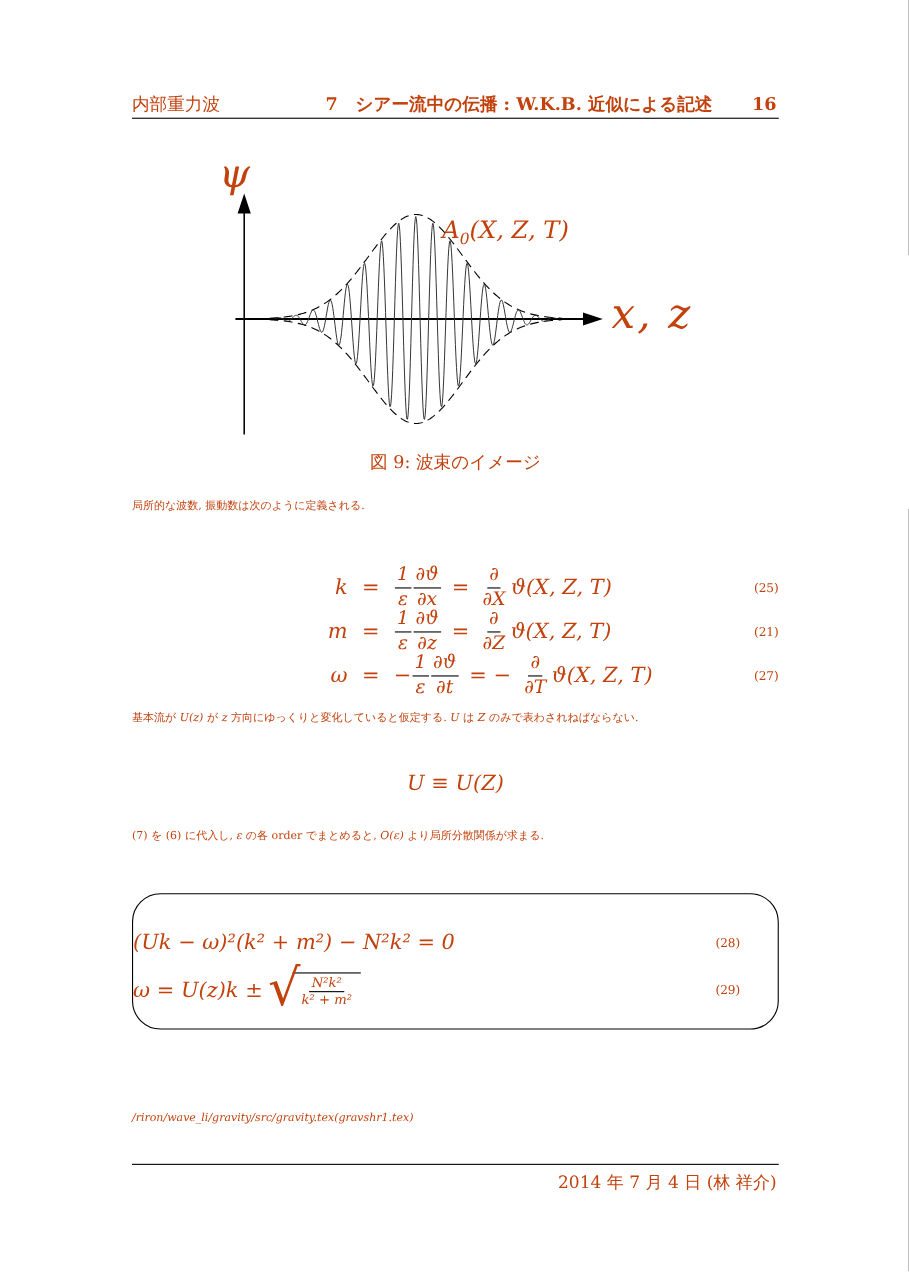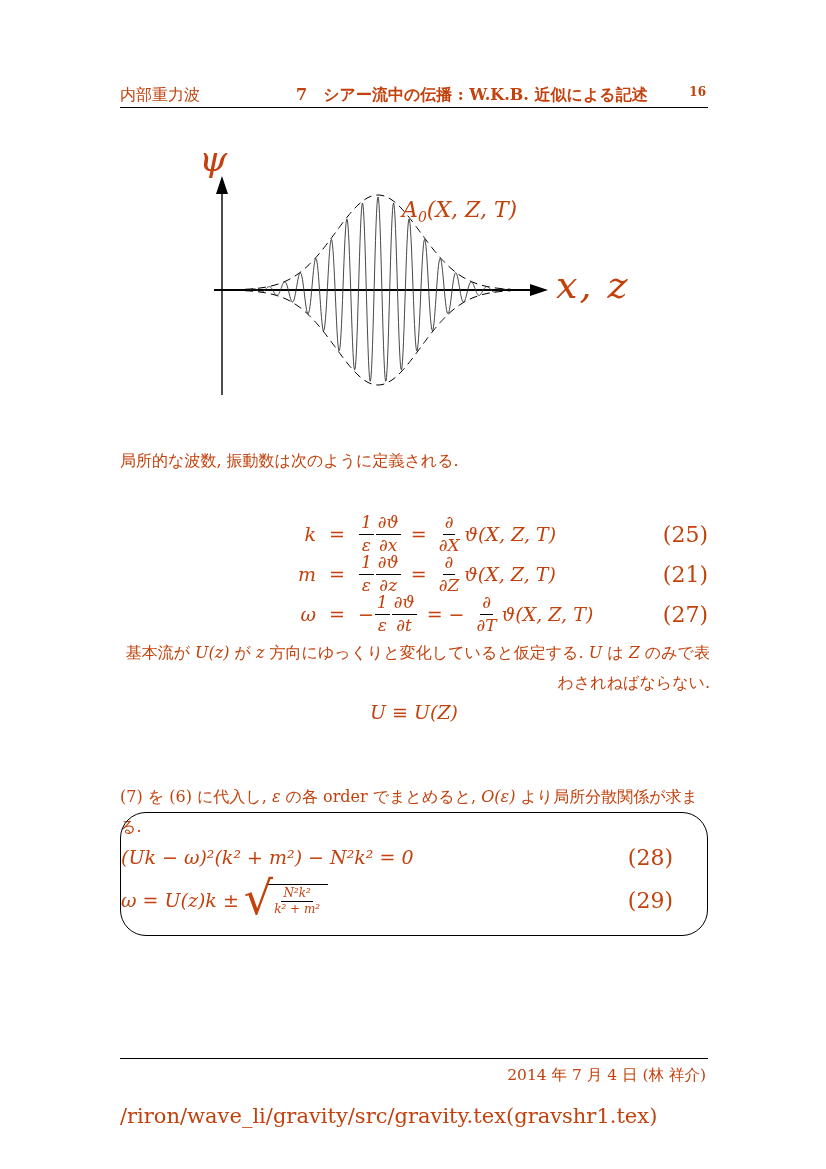--- a/index.html
+++ b/index.html
@@ -9,67 +9,67 @@
     margin:0 auto;
     background:#ffffff;
     color:#c2410c;
     font-family:"DejaVu Serif","Liberation Serif",serif;
     overflow:hidden;
   }
   
   .header-left{position:absolute;left:120px;top:85px;font-size:16px;}
   .header-sec{position:absolute;left:296px;top:85px;font-size:16px;font-weight:bold;}
   .header-sec .secnum{margin-right:16px;}
-  .header-page{position:absolute;right:120px;top:85px;font-size:12px;font-weight:bold;}
+  .header-page{position:absolute;right:120px;top:85px;font-size:16px;font-weight:bold;}
   .header-rule{position:absolute;left:120px;top:107px;width:588px;border-top:1px solid #000;height:0;}
   
   .fig-svg{position:absolute;left:150px;top:135px;}
   .psi-label{position:absolute;left:199px;top:138px;font-size:36px;font-style:italic;}
   .xz-label{position:absolute;left:556px;top:263px;font-size:38px;font-style:italic;letter-spacing:2px;}
   .a0-label{position:absolute;left:402px;top:197px;font-size:22px;font-style:italic;}
   .a0-label sub{font-size:14px;}
   .fig-caption{position:absolute;left:120px;top:410px;width:588px;text-align:center;font-size:16px;}
   
-  .para{position:absolute;left:120px;width:590px;font-size:16px;line-height:30px;margin:0;}
+  .para{position:absolute;left:120px;width:590px;font-size:10px;line-height:30px;margin:0;}
   .para i{font-style:italic;}
   #para1{top:446px;}
-  #para2{top:638px;text-align:right;}
-  #para3{top:746px;margin-top:36px;}
+  #para2{top:638px;}
+  #para3{top:746px;}
   #para4{top:972px;}
   
   .eqrow{position:absolute;left:120px;width:588px;height:44px;display:flex;align-items:center;
          font-size:19px;font-style:italic;}
   .eqrow .lhs{width:196px;text-align:right;}
   .eqrow .rel{margin:0 13px;font-style:normal;}
   .eqrow .pre{font-style:normal;}
   .eqrow .rel2{margin:0 9px;font-style:normal;}
   .frac{display:inline-flex;flex-direction:column;align-items:center;
         font-size:17px;line-height:1.12;margin:0 1px;vertical-align:middle;}
   .frac .num{padding:0 2px 1px;border-bottom:1px solid #000;}
   .frac .den{padding:1px 2px 0;}
   .tail{margin-left:2px;}
-  .tag{position:absolute;right:0;font-style:normal;font-size:22px;}
+  .tag{position:absolute;right:0;font-style:normal;font-size:11px;}
   
   .displayeq{position:absolute;left:120px;top:701px;width:588px;text-align:center;
              font-size:19px;font-style:italic;}
   
   .eqbox{position:absolute;left:120px;top:812px;width:586px;height:122px;
          border:1px solid #000;border-radius:26px;}
   .boxrow{position:absolute;left:0;width:100%;display:flex;justify-content:flex-start;
           align-items:center;font-size:19px;font-style:italic;}
   #boxrow28{top:28px;height:32px;}
   #boxrow29{top:60px;height:54px;}
   .boxrow .tag{right:34px;margin-left:47px;}
   .sqrt{display:inline-flex;align-items:center;margin-left:5px;}
   .rad{font-style:normal;font-size:46px;line-height:1;transform:translateY(-2px);}
   .radicand{border-top:1.5px solid #000;margin-left:-7px;padding:2px 5px 0;}
   .radicand .frac{font-size:12px;}
   
   .footer-rule{position:absolute;left:120px;top:1058px;width:588px;border-top:1px solid #000;height:0;}
-  .footer-left{position:absolute;left:120px;top:1104px;font-size:21px;}
+  .footer-left{position:absolute;left:120px;top:1011px;font-size:10px;font-style:italic;}
   .footer-right{position:absolute;right:120px;top:1065px;font-size:15.5px;}
 </style>
 </head>
 <body>
 
 <div class="page">
 
   <span class="header-left">内部重力波</span>
   <span class="header-sec">
     <span class="secnum">7</span><span>シアー流中の伝播 : W.K.B. 近似による記述</span>
@@ -82,20 +82,21 @@
     <polygon points="72,41 66,59 78,59" fill="#000"></polygon>
     <line x1="64" y1="155" x2="383" y2="155" stroke="#000" stroke-width="1.9"></line>
     <polygon points="398,155 380,149 380,161" fill="#000"></polygon>
     <path id="env-top" fill="none" stroke="#000" stroke-width="1" stroke-dasharray="8 5" d="M95 154.30 L96 154.25 L97 154.19 L98 154.13 L99 154.07 L100 154.00 L101 153.92 L102 153.85 L103 153.76 L104 153.67 L105 153.58 L106 153.48 L107 153.37 L108 153.26 L109 153.14 L110 153.01 L111 152.88 L112 152.74 L113 152.59 L114 152.43 L115 152.26 L116 152.09 L117 151.90 L118 151.70 L119 151.50 L120 151.28 L121 151.05 L122 150.81 L123 150.56 L124 150.29 L125 150.01 L126 149.72 L127 149.41 L128 149.09 L129 148.76 L130 148.41 L131 148.04 L132 147.66 L133 147.26 L134 146.84 L135 146.40 L136 145.95 L137 145.48 L138 144.99 L139 144.48 L140 143.95 L141 143.40 L142 142.82 L143 142.23 L144 141.62 L145 140.98 L146 140.33 L147 139.65 L148 138.94 L149 138.22 L150 137.47 L151 136.70 L152 135.90 L153 135.09 L154 134.25 L155 133.38 L156 132.49 L157 131.58 L158 130.64 L159 129.69 L160 128.70 L161 127.70 L162 126.67 L163 125.62 L164 124.55 L165 123.46 L166 122.34 L167 121.21 L168 120.05 L169 118.88 L170 117.68 L171 116.47 L172 115.24 L173 114.00 L174 112.74 L175 111.46 L176 110.18 L177 108.87 L178 107.56 L179 106.24 L180 104.91 L181 103.57 L182 102.22 L183 100.87 L184 99.52 L185 98.16 L186 96.80 L187 95.44 L188 94.09 L189 92.74 L190 91.39 L191 90.05 L192 88.72 L193 87.40 L194 86.09 L195 84.80 L196 83.52 L197 82.26 L198 81.01 L199 79.79 L200 78.59 L201 77.41 L202 76.26 L203 75.14 L204 74.05 L205 72.98 L206 71.95 L207 70.95 L208 69.99 L209 69.06 L210 68.18 L211 67.33 L212 66.52 L213 65.76 L214 65.03 L215 64.36 L216 63.73 L217 63.14 L218 62.60 L219 62.11 L220 61.67 L221 61.28 L222 60.95 L223 60.66 L224 60.42 L225 60.24 L226 60.11 L227 60.03 L228 60.00 L229 60.03 L230 60.11 L231 60.24 L232 60.42 L233 60.66 L234 60.95 L235 61.28 L236 61.67 L237 62.11 L238 62.60 L239 63.14 L240 63.73 L241 64.36 L242 65.03 L243 65.76 L244 66.52 L245 67.33 L246 68.18 L247 69.06 L248 69.99 L249 70.95 L250 71.95 L251 72.98 L252 74.05 L253 75.14 L254 76.26 L255 77.41 L256 78.59 L257 79.79 L258 81.01 L259 82.26 L260 83.52 L261 84.80 L262 86.09 L263 87.40 L264 88.72 L265 90.05 L266 91.39 L267 92.74 L268 94.09 L269 95.44 L270 96.80 L271 98.16 L272 99.52 L273 100.87 L274 102.22 L275 103.57 L276 104.91 L277 106.24 L278 107.56 L279 108.87 L280 110.18 L281 111.46 L282 112.74 L283 114.00 L284 115.24 L285 116.47 L286 117.68 L287 118.88 L288 120.05 L289 121.21 L290 122.34 L291 123.46 L292 124.55 L293 125.62 L294 126.67 L295 127.70 L296 128.70 L297 129.69 L298 130.64 L299 131.58 L300 132.49 L301 133.38 L302 134.25 L303 135.09 L304 135.90 L305 136.70 L306 137.47 L307 138.22 L308 138.94 L309 139.65 L310 140.33 L311 140.98 L312 141.62 L313 142.23 L314 142.82 L315 143.40 L316 143.95 L317 144.48 L318 144.99 L319 145.48 L320 145.95 L321 146.40 L322 146.84 L323 147.26 L324 147.66 L325 148.04 L326 148.41 L327 148.76 L328 149.09 L329 149.41 L330 149.72 L331 150.01 L332 150.29 L333 150.56 L334 150.81 L335 151.05 L336 151.28 L337 151.50 L338 151.70 L339 151.90 L340 152.09 L341 152.26 L342 152.43 L343 152.59 L344 152.74 L345 152.88 L346 153.01 L347 153.14 L348 153.26 L349 153.37 L350 153.48 L351 153.58 L352 153.67 L353 153.76 L354 153.85 L355 153.92 L356 154.00 L357 154.07 L358 154.13 L359 154.19 L360 154.25 L361 154.30 "></path>
     <path id="env-bot" fill="none" stroke="#000" stroke-width="1" stroke-dasharray="8 5" d="M95 155.70 L96 155.75 L97 155.81 L98 155.87 L99 155.93 L100 156.00 L101 156.08 L102 156.15 L103 156.24 L104 156.33 L105 156.42 L106 156.52 L107 156.63 L108 156.74 L109 156.86 L110 156.99 L111 157.12 L112 157.26 L113 157.41 L114 157.57 L115 157.74 L116 157.91 L117 158.10 L118 158.30 L119 158.50 L120 158.72 L121 158.95 L122 159.19 L123 159.44 L124 159.71 L125 159.99 L126 160.28 L127 160.59 L128 160.91 L129 161.24 L130 161.59 L131 161.96 L132 162.34 L133 162.74 L134 163.16 L135 163.60 L136 164.05 L137 164.52 L138 165.01 L139 165.52 L140 166.05 L141 166.60 L142 167.18 L143 167.77 L144 168.38 L145 169.02 L146 169.67 L147 170.35 L148 171.06 L149 171.78 L150 172.53 L151 173.30 L152 174.10 L153 174.91 L154 175.75 L155 176.62 L156 177.51 L157 178.42 L158 179.36 L159 180.31 L160 181.30 L161 182.30 L162 183.33 L163 184.38 L164 185.45 L165 186.54 L166 187.66 L167 188.79 L168 189.95 L169 191.12 L170 192.32 L171 193.53 L172 194.76 L173 196.00 L174 197.26 L175 198.54 L176 199.82 L177 201.13 L178 202.44 L179 203.76 L180 205.09 L181 206.43 L182 207.78 L183 209.13 L184 210.48 L185 211.84 L186 213.20 L187 214.56 L188 215.91 L189 217.26 L190 218.61 L191 219.95 L192 221.28 L193 222.60 L194 223.91 L195 225.20 L196 226.48 L197 227.74 L198 228.99 L199 230.21 L200 231.41 L201 232.59 L202 233.74 L203 234.86 L204 235.95 L205 237.02 L206 238.05 L207 239.05 L208 240.01 L209 240.94 L210 241.82 L211 242.67 L212 243.48 L213 244.24 L214 244.97 L215 245.64 L216 246.27 L217 246.86 L218 247.40 L219 247.89 L220 248.33 L221 248.72 L222 249.05 L223 249.34 L224 249.58 L225 249.76 L226 249.89 L227 249.97 L228 250.00 L229 249.97 L230 249.89 L231 249.76 L232 249.58 L233 249.34 L234 249.05 L235 248.72 L236 248.33 L237 247.89 L238 247.40 L239 246.86 L240 246.27 L241 245.64 L242 244.97 L243 244.24 L244 243.48 L245 242.67 L246 241.82 L247 240.94 L248 240.01 L249 239.05 L250 238.05 L251 237.02 L252 235.95 L253 234.86 L254 233.74 L255 232.59 L256 231.41 L257 230.21 L258 228.99 L259 227.74 L260 226.48 L261 225.20 L262 223.91 L263 222.60 L264 221.28 L265 219.95 L266 218.61 L267 217.26 L268 215.91 L269 214.56 L270 213.20 L271 211.84 L272 210.48 L273 209.13 L274 207.78 L275 206.43 L276 205.09 L277 203.76 L278 202.44 L279 201.13 L280 199.82 L281 198.54 L282 197.26 L283 196.00 L284 194.76 L285 193.53 L286 192.32 L287 191.12 L288 189.95 L289 188.79 L290 187.66 L291 186.54 L292 185.45 L293 184.38 L294 183.33 L295 182.30 L296 181.30 L297 180.31 L298 179.36 L299 178.42 L300 177.51 L301 176.62 L302 175.75 L303 174.91 L304 174.10 L305 173.30 L306 172.53 L307 171.78 L308 171.06 L309 170.35 L310 169.67 L311 169.02 L312 168.38 L313 167.77 L314 167.18 L315 166.60 L316 166.05 L317 165.52 L318 165.01 L319 164.52 L320 164.05 L321 163.60 L322 163.16 L323 162.74 L324 162.34 L325 161.96 L326 161.59 L327 161.24 L328 160.91 L329 160.59 L330 160.28 L331 159.99 L332 159.71 L333 159.44 L334 159.19 L335 158.95 L336 158.72 L337 158.50 L338 158.30 L339 158.10 L340 157.91 L341 157.74 L342 157.57 L343 157.41 L344 157.26 L345 157.12 L346 156.99 L347 156.86 L348 156.74 L349 156.63 L350 156.52 L351 156.42 L352 156.33 L353 156.24 L354 156.15 L355 156.08 L356 156.00 L357 155.93 L358 155.87 L359 155.81 L360 155.75 L361 155.70 "></path>
     <path id="carrier" fill="none" stroke="#333" stroke-width="0.9" d="M100.0 154.73 L100.5 154.53 L101.0 154.33 L101.5 154.15 L102.0 154.00 L102.5 153.87 L103.0 153.79 L103.5 153.75 L104.0 153.77 L104.5 153.83 L105.0 153.96 L105.5 154.13 L106.0 154.36 L106.5 154.63 L107.0 154.94 L107.5 155.26 L108.0 155.60 L108.5 155.94 L109.0 156.26 L109.5 156.55 L110.0 156.79 L110.5 156.97 L111.0 157.08 L111.5 157.10 L112.0 157.04 L112.5 156.88 L113.0 156.64 L113.5 156.30 L114.0 155.89 L114.5 155.42 L115.0 154.89 L115.5 154.34 L116.0 153.78 L116.5 153.23 L117.0 152.73 L117.5 152.29 L118.0 151.94 L118.5 151.69 L119.0 151.58 L119.5 151.60 L120.0 151.77 L120.5 152.09 L121.0 152.55 L121.5 153.15 L122.0 153.86 L122.5 154.66 L123.0 155.52 L123.5 156.42 L124.0 157.31 L124.5 158.15 L125.0 158.91 L125.5 159.54 L126.0 160.02 L126.5 160.32 L127.0 160.40 L127.5 160.26 L128.0 159.89 L128.5 159.29 L129.0 158.48 L129.5 157.46 L130.0 156.29 L130.5 155.00 L131.0 153.64 L131.5 152.25 L132.0 150.91 L132.5 149.67 L133.0 148.59 L133.5 147.71 L134.0 147.11 L134.5 146.80 L135.0 146.82 L135.5 147.19 L136.0 147.91 L136.5 148.97 L137.0 150.33 L137.5 151.97 L138.0 153.82 L138.5 155.81 L139.0 157.87 L139.5 159.91 L140.0 161.85 L140.5 163.60 L141.0 165.07 L141.5 166.19 L142.0 166.89 L142.5 167.13 L143.0 166.87 L143.5 166.09 L144.0 164.82 L144.5 163.06 L145.0 160.89 L145.5 158.36 L146.0 155.58 L146.5 152.64 L147.0 149.66 L147.5 146.78 L148.0 144.10 L148.5 141.76 L149.0 139.87 L149.5 138.53 L150.0 137.82 L150.5 137.80 L151.0 138.50 L151.5 139.92 L152.0 142.04 L152.5 144.79 L153.0 148.08 L153.5 151.80 L154.0 155.82 L154.5 159.97 L155.0 164.08 L155.5 167.99 L156.0 171.51 L156.5 174.49 L157.0 176.77 L157.5 178.24 L158.0 178.79 L158.5 178.37 L159.0 176.97 L159.5 174.59 L160.0 171.30 L160.5 167.20 L161.0 162.44 L161.5 157.19 L162.0 151.65 L162.5 146.05 L163.0 140.60 L163.5 135.56 L164.0 131.14 L164.5 127.56 L165.0 124.99 L165.5 123.57 L166.0 123.41 L166.5 124.56 L167.0 127.01 L167.5 130.71 L168.0 135.54 L168.5 141.35 L169.0 147.92 L169.5 155.00 L170.0 162.31 L170.5 169.57 L171.0 176.45 L171.5 182.66 L172.0 187.93 L172.5 192.00 L173.0 194.66 L173.5 195.76 L174.0 195.21 L174.5 192.98 L175.0 189.11 L175.5 183.71 L176.0 176.96 L176.5 169.11 L177.0 160.45 L177.5 151.31 L178.0 142.07 L178.5 133.09 L179.0 124.78 L179.5 117.48 L180.0 111.53 L180.5 107.22 L181.0 104.76 L181.5 104.31 L182.0 105.94 L182.5 109.63 L183.0 115.29 L183.5 122.73 L184.0 131.69 L184.5 141.83 L185.0 152.76 L185.5 164.04 L186.0 175.23 L186.5 185.84 L187.0 195.43 L187.5 203.58 L188.0 209.92 L188.5 214.14 L189.0 216.02 L189.5 215.43 L190.0 212.35 L190.5 206.84 L191.0 199.09 L191.5 189.37 L192.0 178.03 L192.5 165.52 L193.0 152.33 L193.5 138.99 L194.0 126.05 L194.5 114.05 L195.0 103.50 L195.5 94.87 L196.0 88.55 L196.5 84.84 L197.0 83.94 L197.5 85.94 L198.0 90.80 L198.5 98.37 L199.0 108.39 L199.5 120.47 L200.0 134.17 L200.5 148.93 L201.0 164.16 L201.5 179.26 L202.0 193.58 L202.5 206.53 L203.0 217.57 L203.5 226.19 L204.0 232.03 L204.5 234.79 L205.0 234.34 L205.5 230.63 L206.0 223.79 L206.5 214.05 L207.0 201.79 L207.5 187.47 L208.0 171.66 L208.5 155.00 L209.0 138.15 L209.5 121.82 L210.0 106.67 L210.5 93.33 L211.0 82.38 L211.5 74.29 L212.0 69.41 L212.5 67.98 L213.0 70.08 L213.5 75.66 L214.0 84.52 L214.5 96.31 L215.0 110.58 L215.5 126.77 L216.0 144.22 L216.5 162.22 L217.0 180.05 L217.5 196.96 L218.0 212.27 L218.5 225.33 L219.0 235.60 L219.5 242.65 L220.0 246.16 L220.5 245.99 L221.0 242.11 L221.5 234.69 L222.0 223.99 L222.5 210.46 L223.0 194.64 L223.5 177.16 L224.0 158.73 L224.5 140.12 L225.0 122.07 L225.5 105.33 L226.0 90.58 L226.5 78.43 L227.0 69.37 L227.5 63.79 L228.0 61.90 L228.5 63.79 L229.0 69.37 L229.5 78.43 L230.0 90.58 L230.5 105.33 L231.0 122.07 L231.5 140.12 L232.0 158.73 L232.5 177.16 L233.0 194.64 L233.5 210.46 L234.0 223.99 L234.5 234.69 L235.0 242.11 L235.5 245.99 L236.0 246.16 L236.5 242.65 L237.0 235.60 L237.5 225.33 L238.0 212.27 L238.5 196.96 L239.0 180.05 L239.5 162.22 L240.0 144.22 L240.5 126.77 L241.0 110.58 L241.5 96.31 L242.0 84.52 L242.5 75.66 L243.0 70.08 L243.5 67.98 L244.0 69.41 L244.5 74.29 L245.0 82.38 L245.5 93.33 L246.0 106.67 L246.5 121.82 L247.0 138.15 L247.5 155.00 L248.0 171.66 L248.5 187.47 L249.0 201.79 L249.5 214.05 L250.0 223.79 L250.5 230.63 L251.0 234.34 L251.5 234.79 L252.0 232.03 L252.5 226.19 L253.0 217.57 L253.5 206.53 L254.0 193.58 L254.5 179.26 L255.0 164.16 L255.5 148.93 L256.0 134.17 L256.5 120.47 L257.0 108.39 L257.5 98.37 L258.0 90.80 L258.5 85.94 L259.0 83.94 L259.5 84.84 L260.0 88.55 L260.5 94.87 L261.0 103.50 L261.5 114.05 L262.0 126.05 L262.5 138.99 L263.0 152.33 L263.5 165.52 L264.0 178.03 L264.5 189.37 L265.0 199.09 L265.5 206.84 L266.0 212.35 L266.5 215.43 L267.0 216.02 L267.5 214.14 L268.0 209.92 L268.5 203.58 L269.0 195.43 L269.5 185.84 L270.0 175.23 L270.5 164.04 L271.0 152.76 L271.5 141.83 L272.0 131.69 L272.5 122.73 L273.0 115.29 L273.5 109.63 L274.0 105.94 L274.5 104.31 L275.0 104.76 L275.5 107.22 L276.0 111.53 L276.5 117.48 L277.0 124.78 L277.5 133.09 L278.0 142.07 L278.5 151.31 L279.0 160.45 L279.5 169.11 L280.0 176.96 L280.5 183.71 L281.0 189.11 L281.5 192.98 L282.0 195.21 L282.5 195.76 L283.0 194.66 L283.5 192.00 L284.0 187.93 L284.5 182.66 L285.0 176.45 L285.5 169.57 L286.0 162.31 L286.5 155.00 L287.0 147.92 L287.5 141.35 L288.0 135.54 L288.5 130.71 L289.0 127.01 L289.5 124.56 L290.0 123.41 L290.5 123.57 L291.0 124.99 L291.5 127.56 L292.0 131.14 L292.5 135.56 L293.0 140.60 L293.5 146.05 L294.0 151.65 L294.5 157.19 L295.0 162.44 L295.5 167.20 L296.0 171.30 L296.5 174.59 L297.0 176.97 L297.5 178.37 L298.0 178.79 L298.5 178.24 L299.0 176.77 L299.5 174.49 L300.0 171.51 L300.5 167.99 L301.0 164.08 L301.5 159.97 L302.0 155.82 L302.5 151.80 L303.0 148.08 L303.5 144.79 L304.0 142.04 L304.5 139.92 L305.0 138.50 L305.5 137.80 L306.0 137.82 L306.5 138.53 L307.0 139.87 L307.5 141.76 L308.0 144.10 L308.5 146.78 L309.0 149.66 L309.5 152.64 L310.0 155.58 L310.5 158.36 L311.0 160.89 L311.5 163.06 L312.0 164.82 L312.5 166.09 L313.0 166.87 L313.5 167.13 L314.0 166.89 L314.5 166.19 L315.0 165.07 L315.5 163.60 L316.0 161.85 L316.5 159.91 L317.0 157.87 L317.5 155.81 L318.0 153.82 L318.5 151.97 L319.0 150.33 L319.5 148.97 L320.0 147.91 L320.5 147.19 L321.0 146.82 L321.5 146.80 L322.0 147.11 L322.5 147.71 L323.0 148.59 L323.5 149.67 L324.0 150.91 L324.5 152.25 L325.0 153.64 L325.5 155.00 L326.0 156.29 L326.5 157.46 L327.0 158.48 L327.5 159.29 L328.0 159.89 L328.5 160.26 L329.0 160.40 L329.5 160.32 L330.0 160.02 L330.5 159.54 L331.0 158.91 L331.5 158.15 L332.0 157.31 L332.5 156.42 L333.0 155.52 L333.5 154.66 L334.0 153.86 L334.5 153.15 L335.0 152.55 L335.5 152.09 L336.0 151.77 L336.5 151.60 L337.0 151.58 L337.5 151.69 L338.0 151.94 L338.5 152.29 L339.0 152.73 L339.5 153.23 L340.0 153.78 L340.5 154.34 L341.0 154.89 L341.5 155.42 L342.0 155.89 L342.5 156.30 L343.0 156.64 L343.5 156.88 L344.0 157.04 L344.5 157.10 L345.0 157.08 L345.5 156.97 L346.0 156.79 L346.5 156.55 L347.0 156.26 L347.5 155.94 L348.0 155.60 L348.5 155.26 L349.0 154.94 L349.5 154.63 L350.0 154.36 L350.5 154.13 L351.0 153.96 L351.5 153.83 L352.0 153.77 L352.5 153.75 L353.0 153.79 L353.5 153.87 L354.0 154.00 L354.5 154.15 L355.0 154.33 L355.5 154.53 L356.0 154.73 "></path>
   </svg>
   <div class="psi-label">ψ</div>
   <div class="xz-label">x, z</div>
   <div class="a0-label"><span>A</span><sub>0</sub><span>(X, Z, T)</span></div>
+  <div class="fig-caption">図 9: 波束のイメージ</div>
 
   <p class="para" id="para1">局所的な波数, 振動数は次のように定義される.</p>
 
   <div class="eqrow" style="top:512px">
     <span class="lhs">k</span>
     <span class="rel">=</span>
     <span class="pre"></span>
     <span class="frac">
         <span class="num">1</span>
         <span class="den">ε</span>

